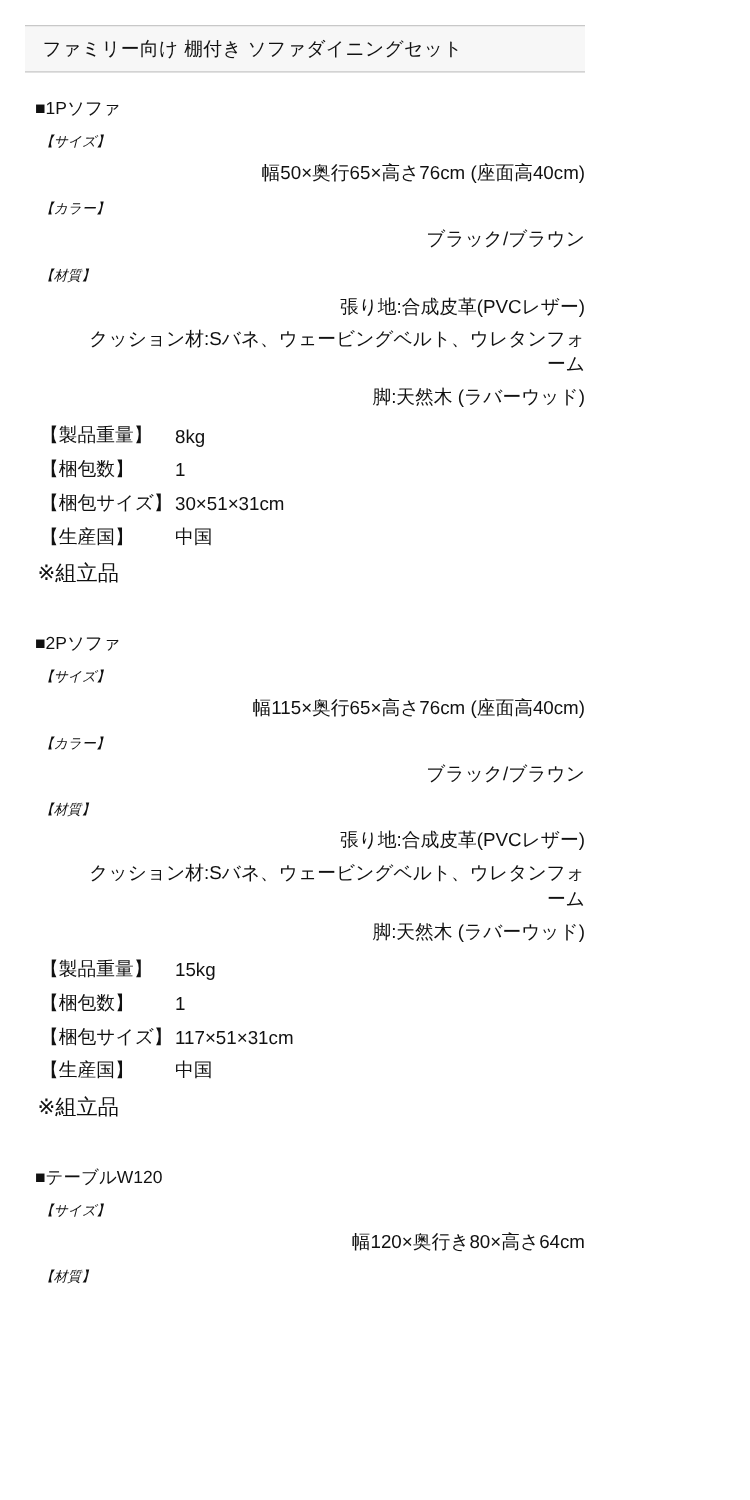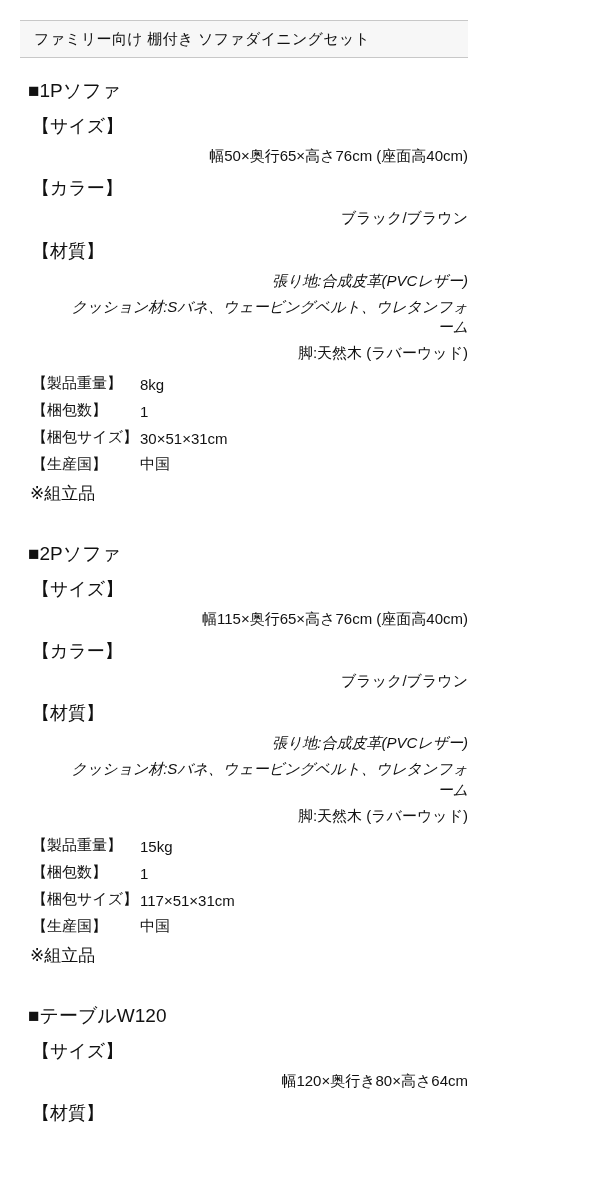--- a/index.html
+++ b/index.html
@@ -38,39 +38,39 @@
   .body-area {
     padding: 14px 20px 0 20px;
   }
   .section {
     margin-bottom: 4px;
   }
   .section-gap {
     height: 26px;
   }
   .sec-head {
-    font-size: 19px;
+    font-size: 14px;
     margin: 6px 0 10px 8px;
     color: #111111;
   }
   .label-line {
-    font-size: 18px;
+    font-size: 11px;
     margin: 0 0 8px 12px;
     color: #111111;
+    font-style: italic;
   }
   .value-line {
     font-size: 15px;
     margin: 0 0 10px 46px;
     color: #111111;
     line-height: 1.35;
     text-align: right;
   }
   .value-line.tight {
     margin-bottom: 6px;
-    font-style: italic;
   }
   .kv-row {
     display: flex;
     align-items: flex-end;
     margin: 0 0 8px 12px;
     font-size: 15px;
   }
   .kv-key {
     min-width: 108px;
     color: #111111;

